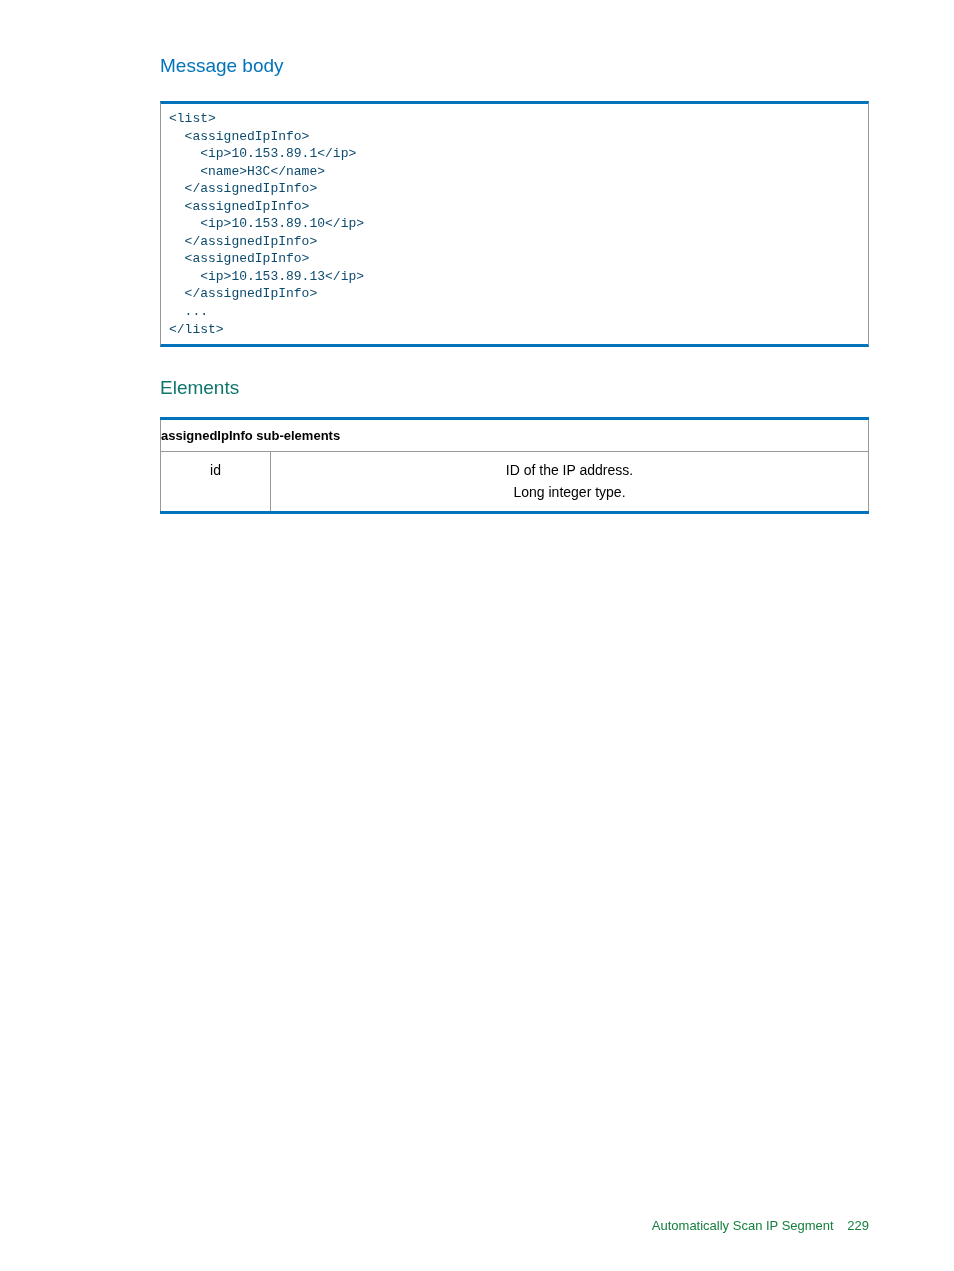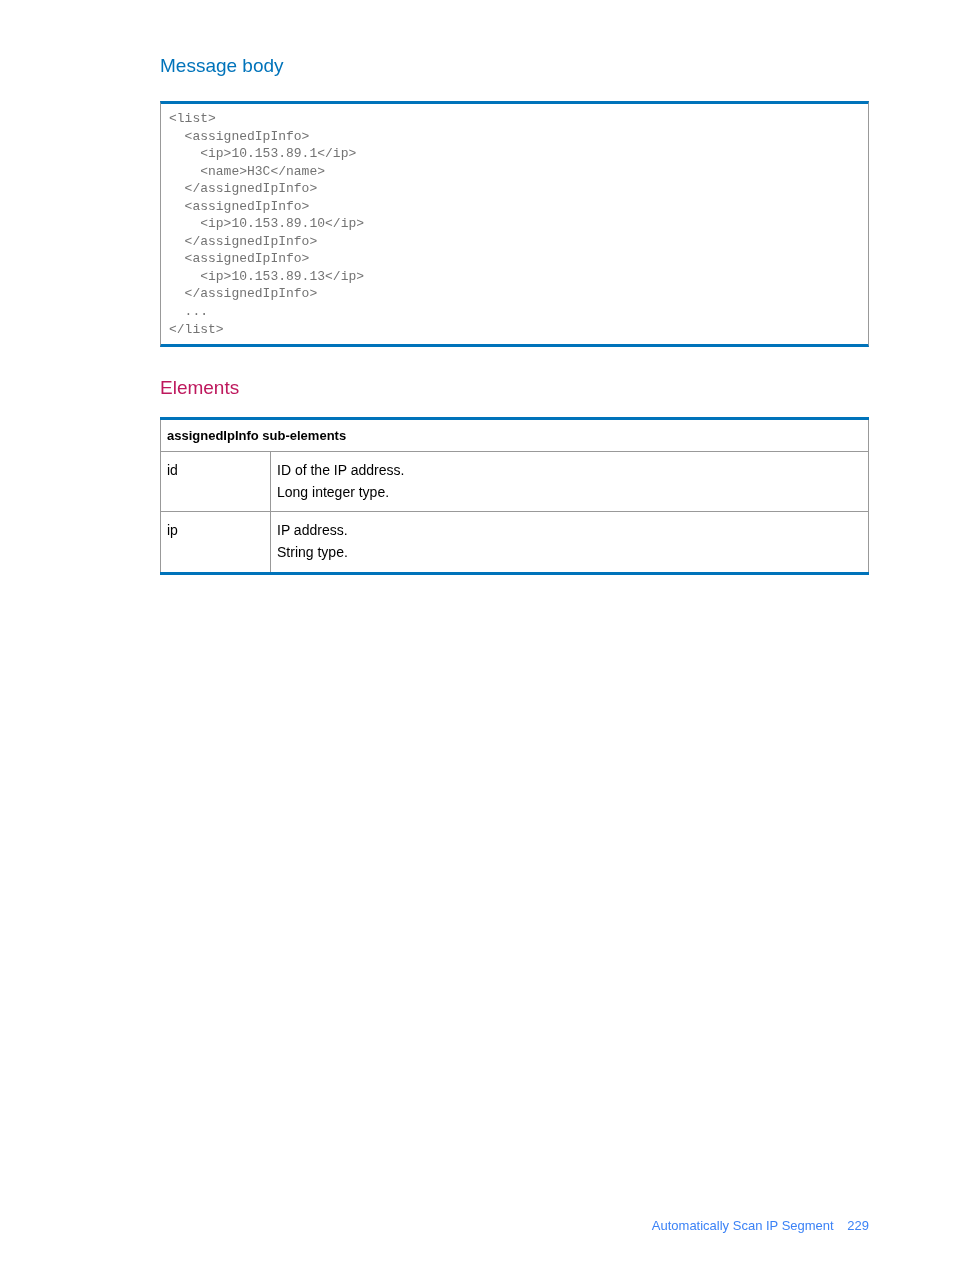--- a/index.html
+++ b/index.html
@@ -29,66 +29,67 @@
       border-right: 1px solid #999;
       background: #fff;
       padding: 6px 8px;
       margin-bottom: 30px;
     }
     .code-block pre {
       font-family: "Courier New", Courier, monospace;
       font-size: 13px;
       line-height: 1.35;
       white-space: pre;
-      color: #737373;
+      color: #0c4a6e;
     }
     .elements-heading {
       font-family: Arial, Helvetica, sans-serif;
       font-size: 19px;
       font-weight: normal;
-      color: #be185d;
+      color: #0f766e;
       margin-bottom: 18px;
     }
     .elements-table {
       width: 100%;
       border-collapse: collapse;
       border-top: 3px solid #0073ba;
       border-bottom: 3px solid #0073ba;
     }
     .elements-table th {
       text-align: left;
       font-size: 13px;
       font-weight: bold;
-      padding: 8px 6px;
+      padding: 8px 0;
       border: 1px solid #999;
       border-top: none;
       border-bottom: 1px solid #999;
     }
     .elements-table th:first-child {
       border-left: 1px solid #999;
     }
     .elements-table th:last-child {
       border-right: 1px solid #999;
     }
     .elements-table td {
       font-size: 14px;
       padding: 8px 6px;
       border: 1px solid #999;
       vertical-align: top;
       line-height: 1.55;
+      text-align: center;
     }
     .elements-table td:first-child {
       width: 110px;
     }
     .footer {
       position: absolute;
       bottom: 38px;
       right: 85px;
       font-size: 13px;
-      color: #3b82f6;
+      color: #15803d;
     }
     .footer .page-num {
       margin-left: 10px;
     }
   </style>
 </head>
 <body>
 
 <h2 class="heading">Message body</h2>
 
@@ -114,23 +115,19 @@
   <thead>
     <tr>
       <th colspan="2">assignedIpInfo sub-elements</th>
     </tr>
   </thead>
   <tbody>
     <tr>
       <td>id</td>
       <td>ID of the IP address.<br>Long integer type.</td>
     </tr>
-    <tr>
-      <td>ip</td>
-      <td>IP address.<br>String type.</td>
-    </tr>
   </tbody>
 </table>
 
 <div class="footer">
   <span>Automatically Scan IP Segment</span>
   <span class="page-num">229</span>
 </div>
 
 </body></html>

